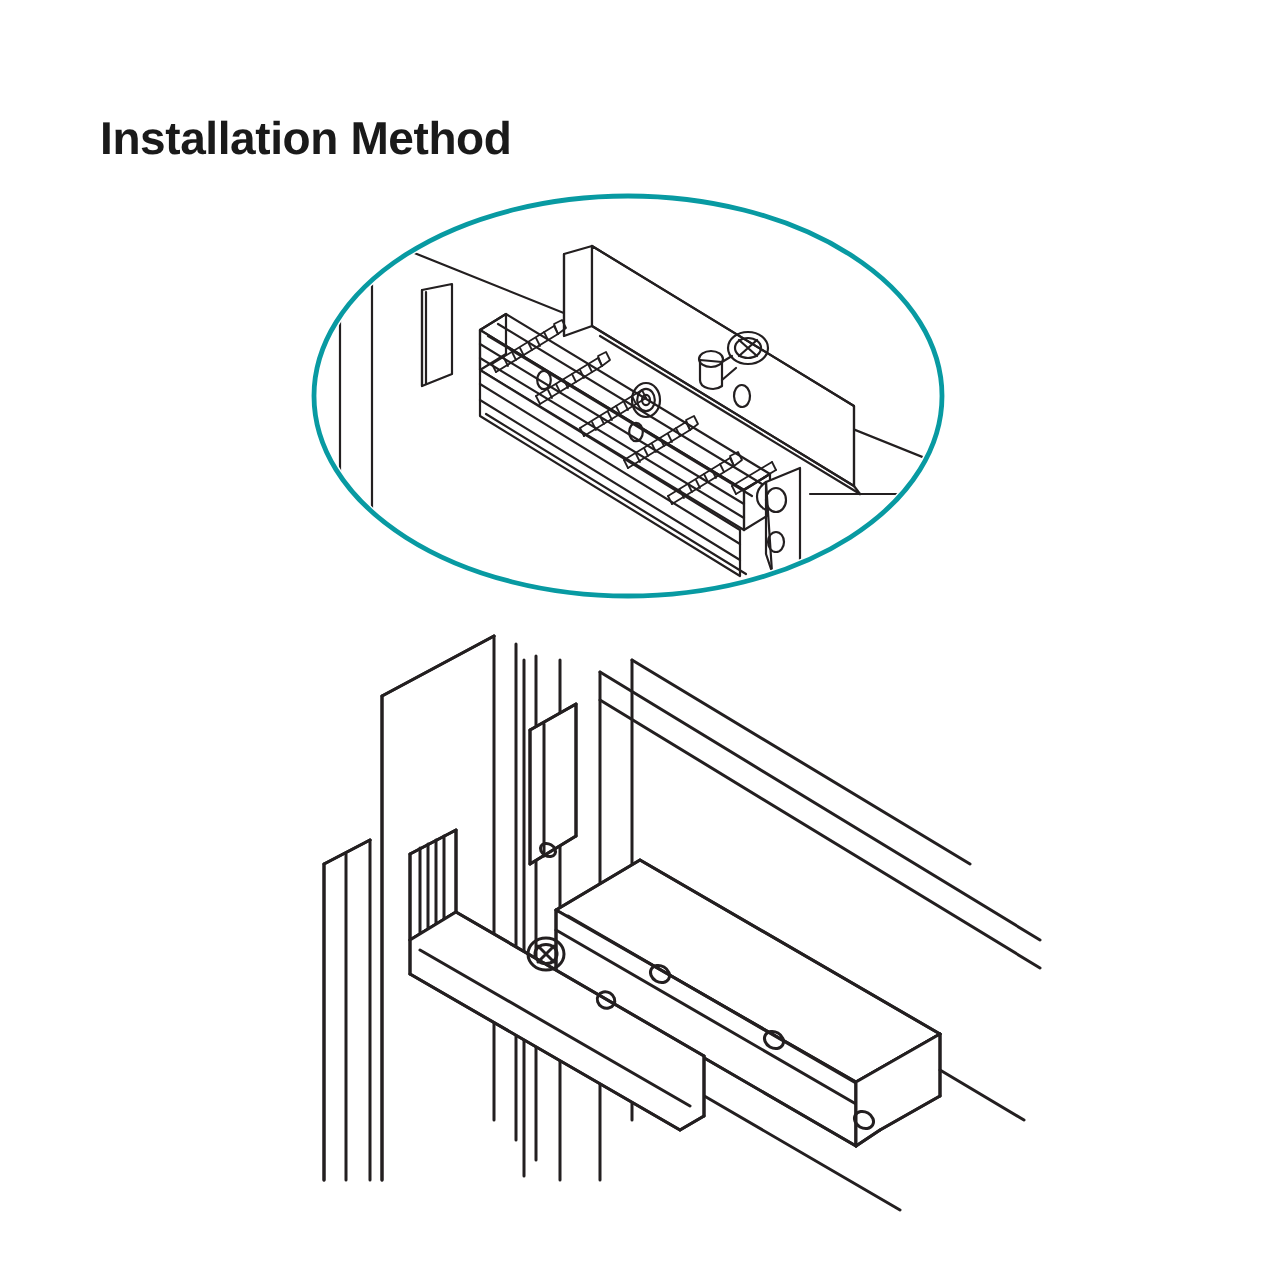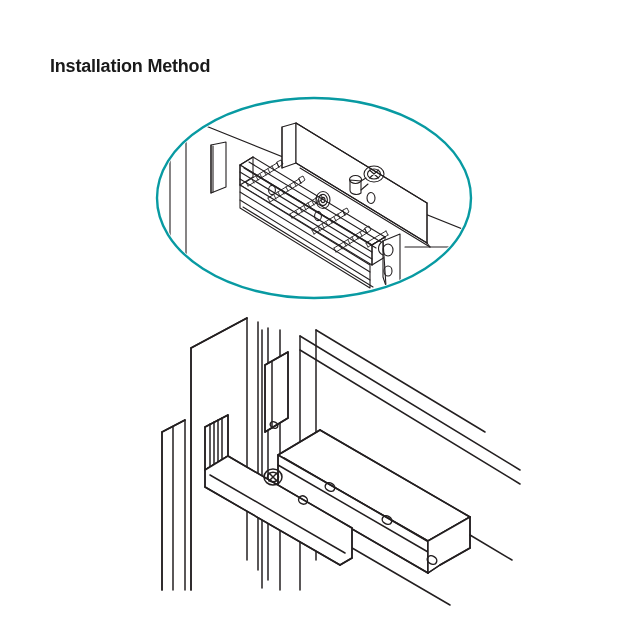--- a/index.html
+++ b/index.html
@@ -18,21 +18,21 @@
     position: relative;
     width: 640px;
     height: 640px;
     background: #ffffff;
   }
   #page-title {
     position: absolute;
     left: 50px;
     top: 56px;
     font-family: "Liberation Sans", sans-serif;
-    font-size: 18px;
+    font-size: 23px;
     font-weight: 700;
     color: #1a1a1a;
     letter-spacing: -0.2px;
     white-space: nowrap;
   }
   #detail-figure, #assembly-figure {
     position: absolute;
     left: 0;
     top: 0;
   }

